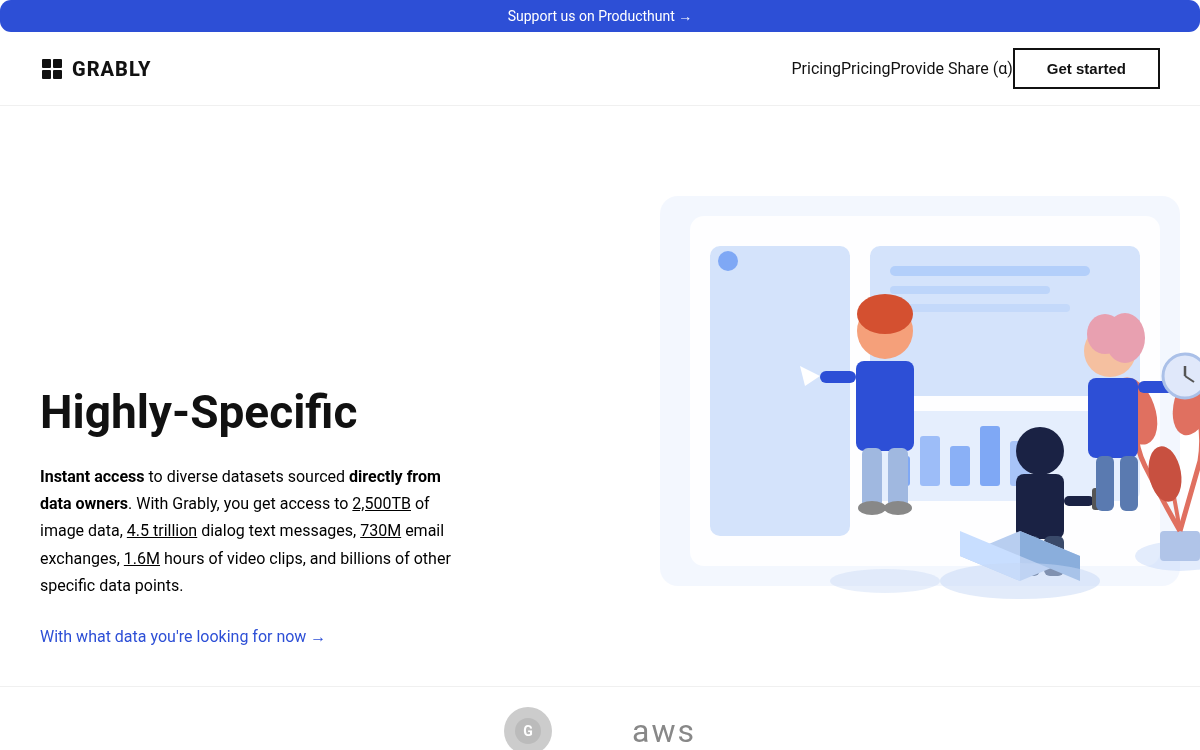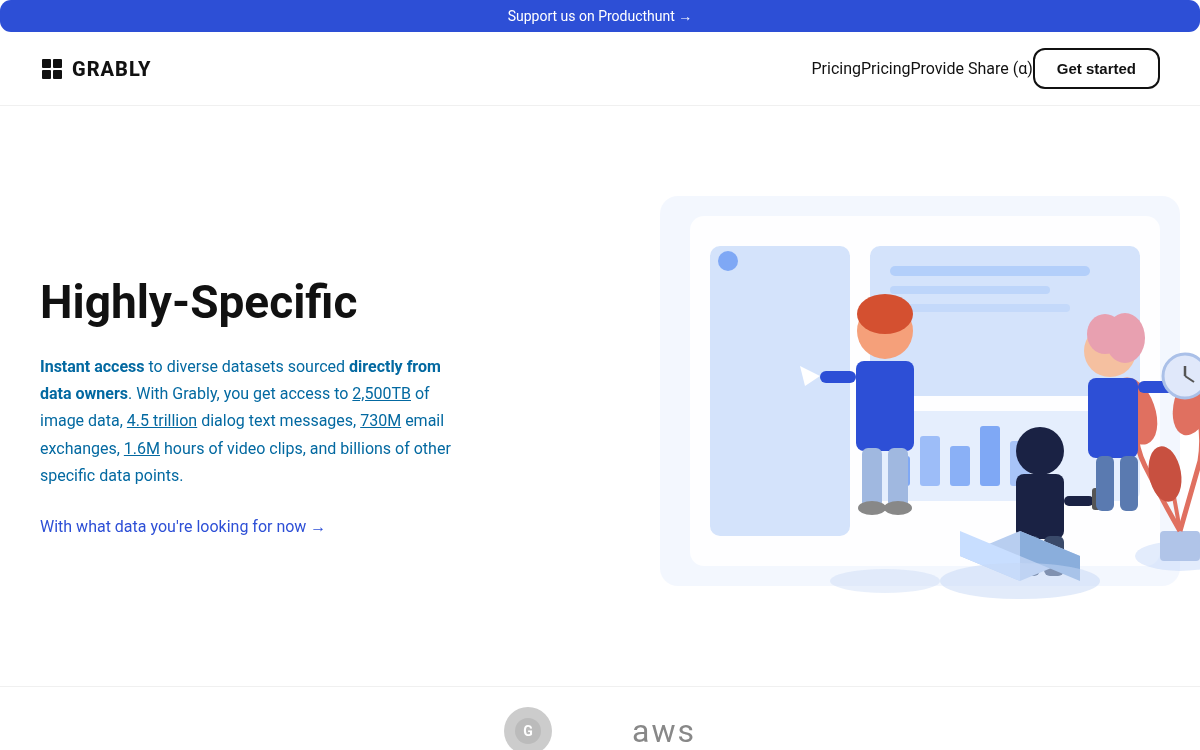--- a/index.html
+++ b/index.html
@@ -49,50 +49,50 @@
       color: #111;
       text-decoration: none;
       cursor: pointer;
     }
     .btn-get-started {
       border: 2px solid #111;
       background: #fff;
       color: #111;
       font-size: 15px;
       font-weight: 600;
-      padding: 10px 22px;
-      border-radius: 12px;
+      padding: 10px 32px;
+      border-radius: 0;
       cursor: pointer;
     }
 
     
     .hero {
       display: flex;
-      align-items: center;
+      align-items: flex-end;
       padding: 60px 40px 40px 40px;
       min-height: 580px;
       position: relative;
       overflow: hidden;
     }
     .hero-text {
       flex: 0 0 420px;
       max-width: 420px;
       z-index: 2;
     }
     .hero-title {
       font-size: 46px;
       font-weight: 700;
       line-height: 1.15;
       color: #111;
       margin-bottom: 24px;
     }
     .hero-body {
       font-size: 16px;
       line-height: 1.7;
-      color: #0369a1;
+      color: #000000;
       margin-bottom: 28px;
     }
     .hero-body strong { font-weight: 700; }
     .hero-body .underline { text-decoration: underline; }
     .hero-link {
       color: #2d4fd6;
       font-size: 16px;
       text-decoration: none;
       cursor: pointer;
     }

